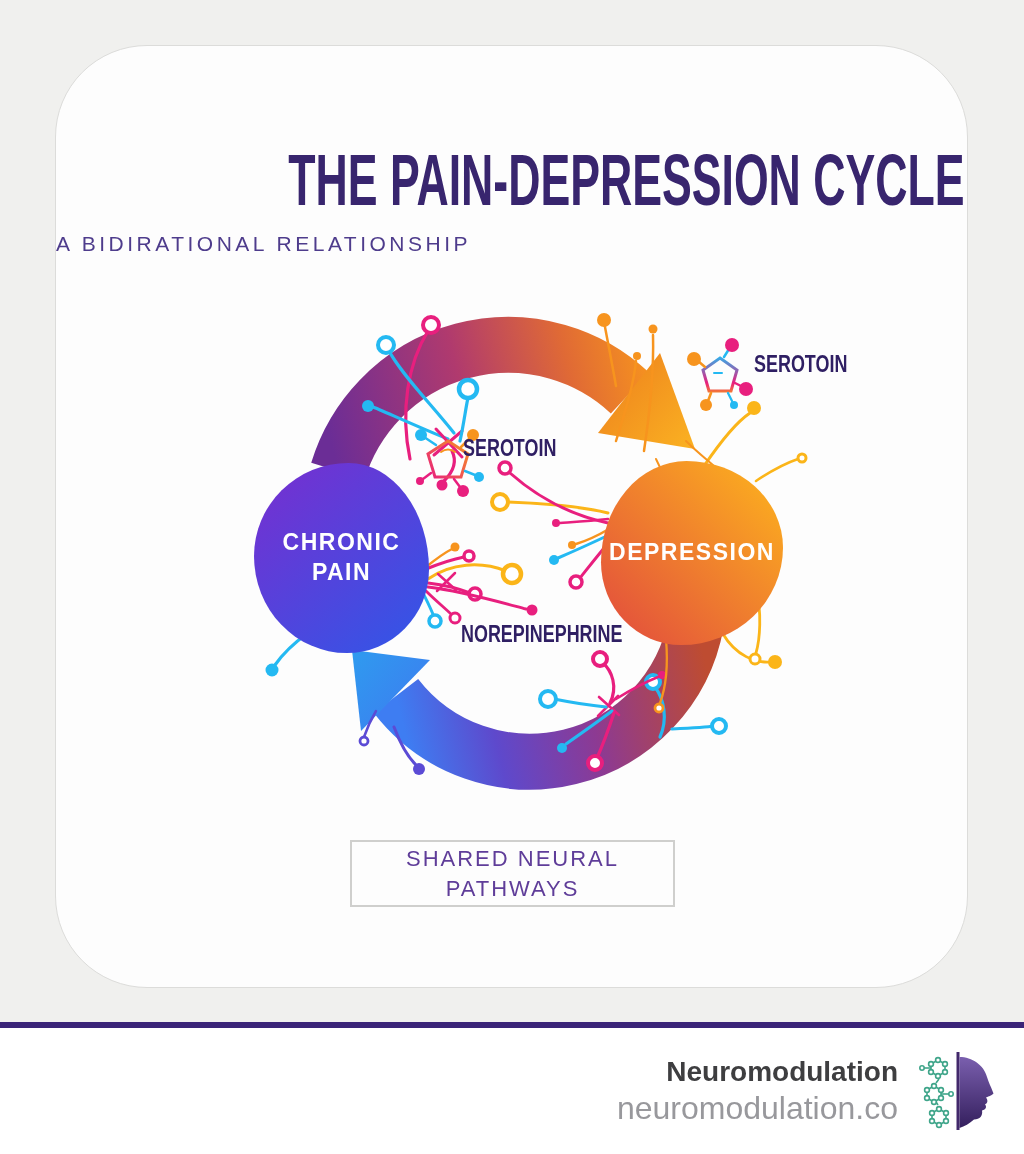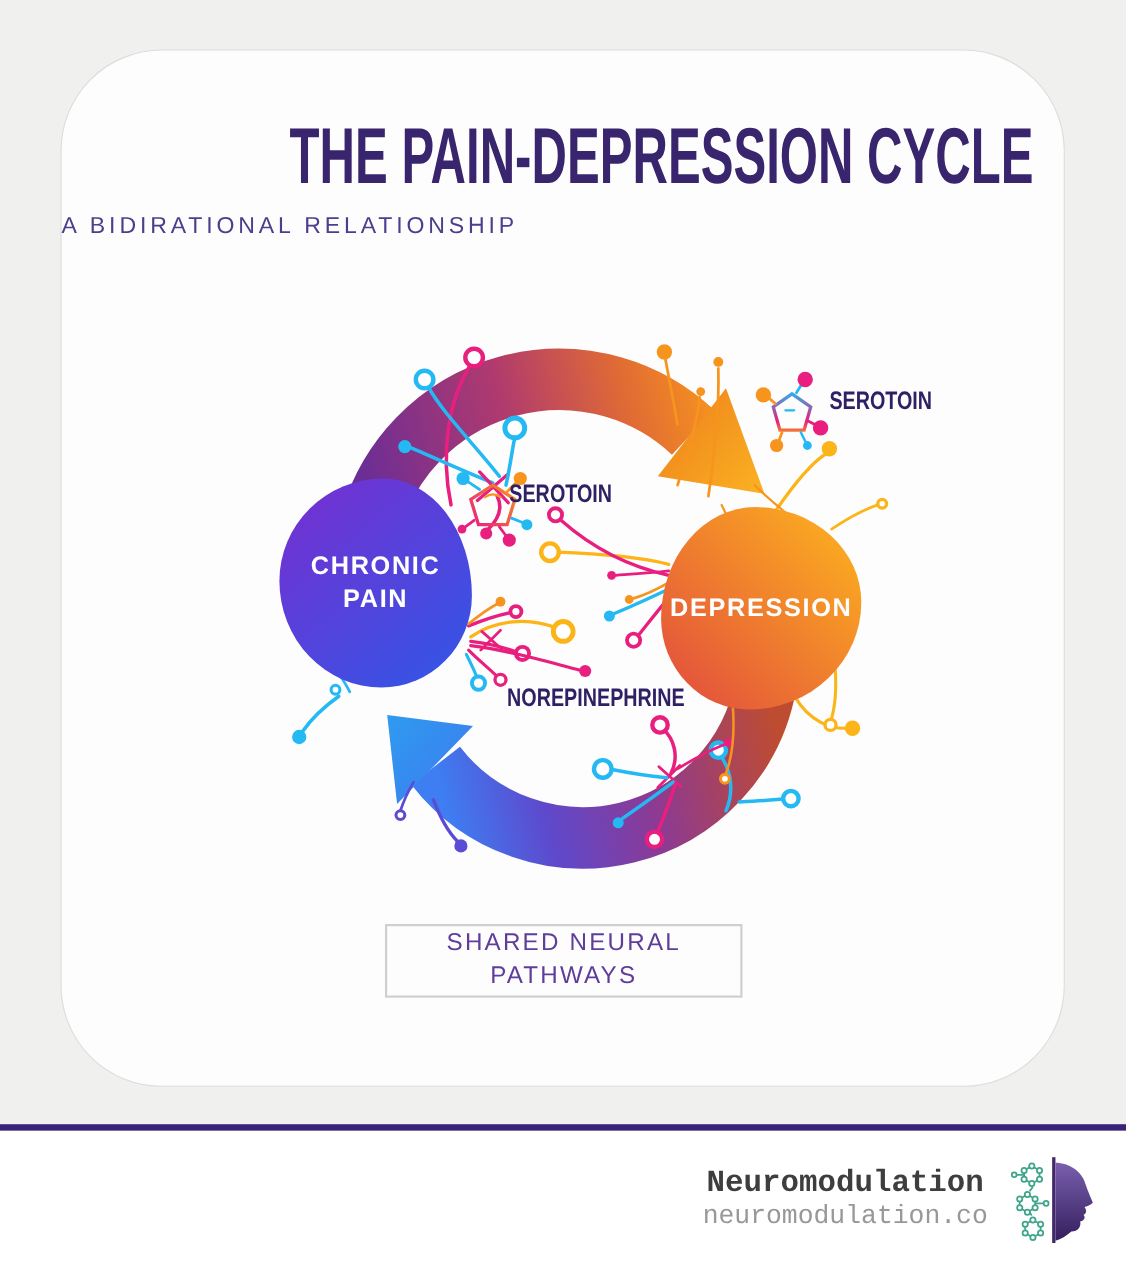--- a/index.html
+++ b/index.html
@@ -11,41 +11,41 @@
     position: relative; overflow: hidden;
   }
   .page-top {
     position:absolute; left:0; top:0; width:1024px; height:1022px;
     background: var(--c-page_bg, #F0F0EE);
   }
   .card {
     position:absolute; left:55px; top:45px; width:913px; height:943px;
     background:#FDFDFD; border:1px solid #DCDCDA; border-radius:92px;
   }
-  .title-wrap { text-align:left; margin-top:60px; }
+  .title-wrap { text-align:left; margin-top:98px;padding-left:25px; }
   .title {
     display:inline-block; white-space:nowrap;
     font-weight:bold; font-size:72px; line-height:1;
     color: var(--c-title, #38256E);
     transform: scaleX(0.62); transform-origin:center;
   }
   .subtitle-wrap { text-align:left; margin-top:16px; }
   .subtitle {
     display:inline-block; font-size:21px; letter-spacing:3.5px;
     color: var(--c-subtitle, #4E3C8C); white-space:nowrap;
   }
   .diagram { position:absolute; left:0; top:245px; width:913px; height:510px; }
   .diagram svg { position:absolute; left:0; top:0; }
   .blob {
     position:absolute; display:flex; align-items:center; justify-content:center;
     color:#fff; font-weight:bold; font-size:23px; letter-spacing:1.5px;
     text-align:center; line-height:1.3;
   }
   .blob-pain {
-    left:198px; top:144px; width:175px; height:190px;
+    left:198px; top:172px; width:175px; height:190px;
     background: linear-gradient(140deg, var(--c-pain_gradient_start,#7331D1) 8%, var(--c-pain_gradient_end,#3554E6) 92%);
     border-radius: 54% 46% 47% 53% / 49% 56% 44% 51%;
   }
   .blob-pain .blob-label { width:120px; }
   .blob-depression {
     left:545px; top:170px; width:182px; height:184px;
     background: linear-gradient(45deg, var(--c-depression_gradient_start,#E4543B) 10%, var(--c-depression_gradient_end,#FBAB20) 90%);
     border-radius: 47% 53% 56% 44% / 55% 47% 53% 45%;
   }
   .blob-depression .blob-label { white-space:nowrap; }
@@ -53,36 +53,36 @@
     position:absolute; font-weight:bold; font-size:23px; line-height:1.15;
     color: var(--c-label, #2F1F63); white-space:nowrap;
     transform: scaleX(0.78); transform-origin:left center;
   }
   .lbl-serotonin-inner { left:407px; top:144px; }
   .lbl-serotonin-outer { left:698px; top:60px; }
   .lbl-norepinephrine  { left:405px; top:330px; }
   .callout {
     position:absolute; left:294px; top:794px; width:325px; height:67px;
     border:2px solid #CFCFCD; background:#FDFDFD;
-    display:flex; flex-direction:column; align-items:center; justify-content:flex-start;
+    display:flex; flex-direction:row; align-items:center; justify-content:flex-end;
     font-size:22px; letter-spacing:2px; line-height:30px;
     color: var(--c-callout_text, #5F3D99); text-align:center;
   }
   .divider {
     position:absolute; left:0; top:1022px; width:1024px; height:6px;
     background: var(--c-divider, #3A2478);
   }
   .footer {
     position:absolute; left:0; top:1028px; width:1024px; height:126px;
     background:#ffffff; display:flex; align-items:center; justify-content:flex-end;
     gap:16px; padding-right:26px;
   }
-  .brand-block { text-align:center;font-family:Liberation Mono, monospace; }
+  .brand-block { text-align:right; }
   .brand-name { font-weight:bold; font-size:28px; color: var(--c-brand_text,#3E3E40); line-height:1.2; }
-  .brand-domain { font-size:24px; color: var(--c-domain_text,#98989C); line-height:1.2; }
+  .brand-domain { font-size:32px; color: var(--c-domain_text,#98989C); line-height:1.2; }
 </style>
 </head>
 <body>
 
 <div class="page-top">
   <div class="card">
 
     <div class="title-wrap">
       <div class="title">THE PAIN-DEPRESSION CYCLE</div>
     </div>

